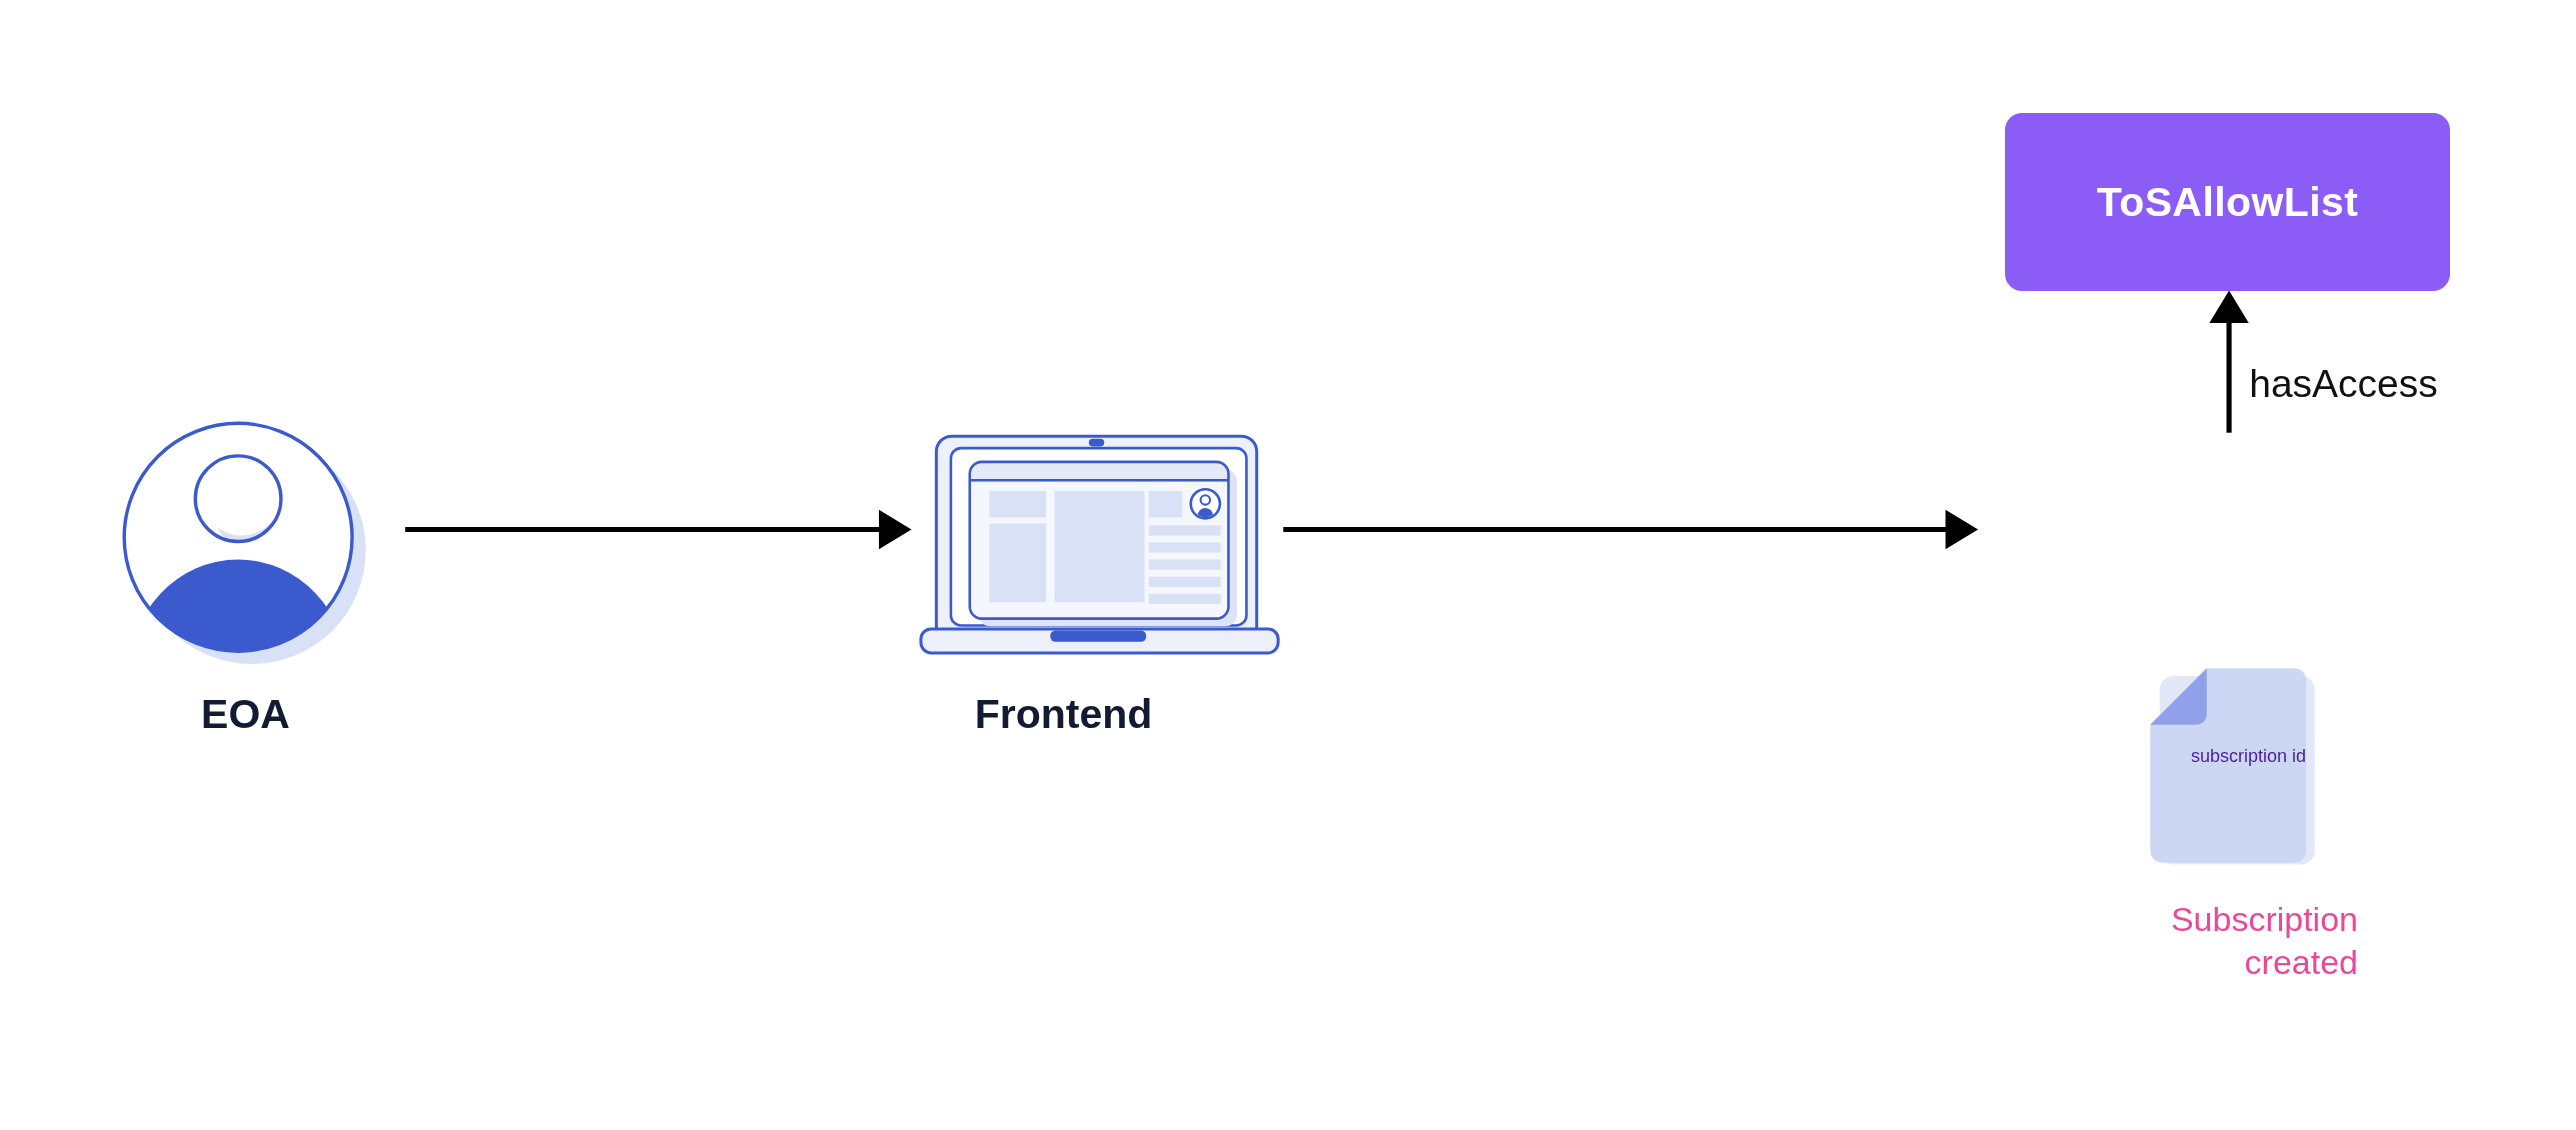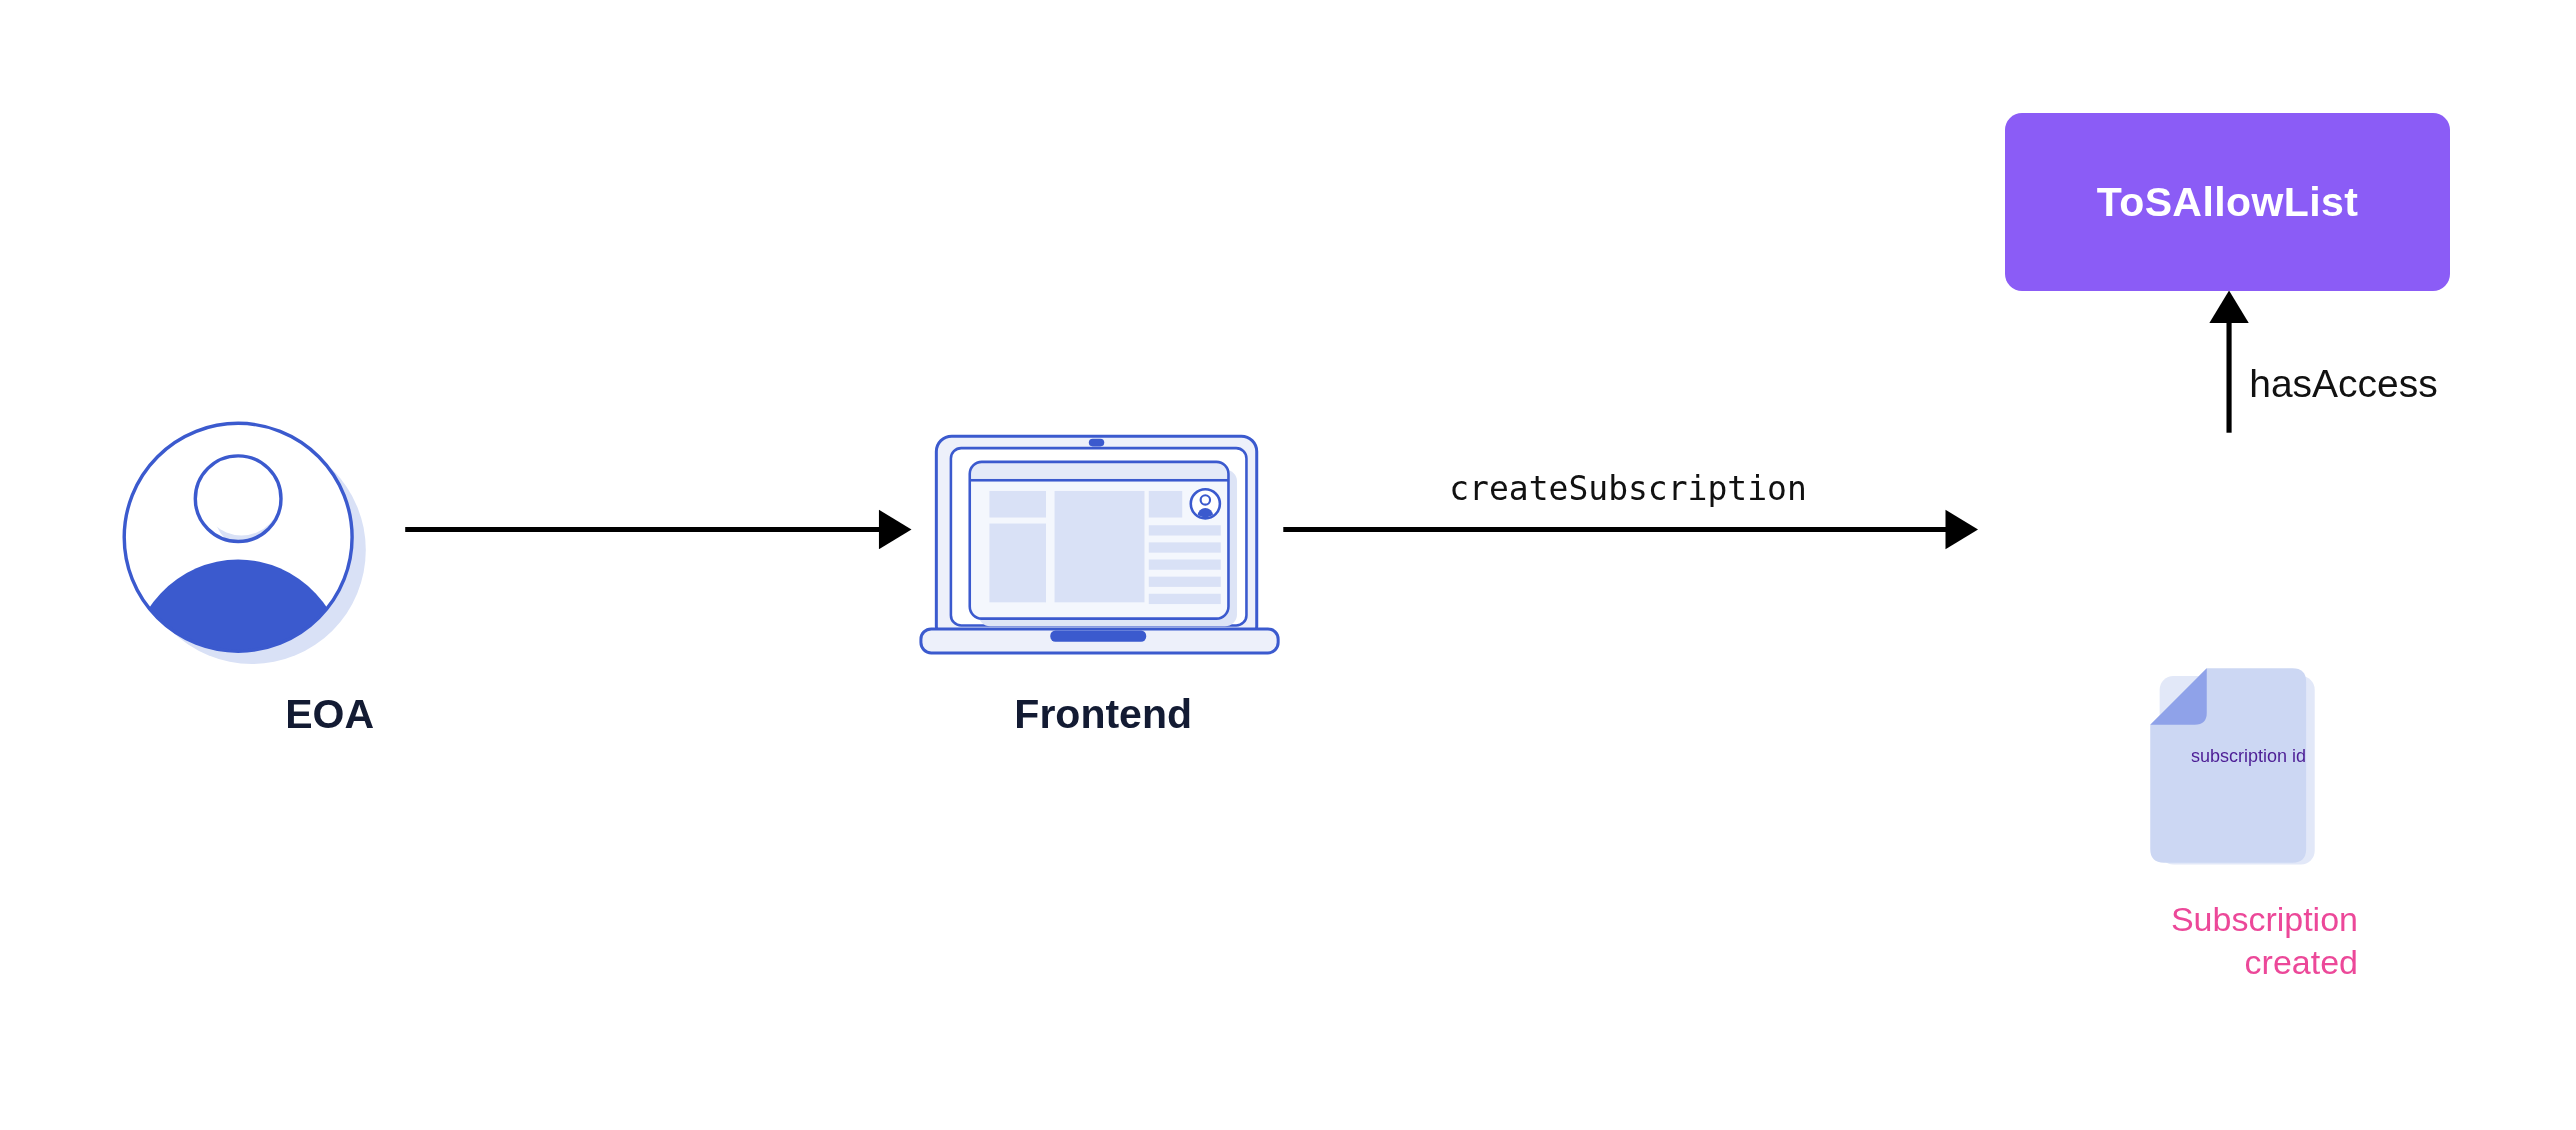--- a/index.html
+++ b/index.html
@@ -9,21 +9,21 @@
     background:#ffffff;
     font-family:"Liberation Sans", sans-serif;
     overflow:hidden;
   }
   .layer{position:absolute;left:0;top:0;}
   .label{
     position:absolute;
     color:#131b33;
     font-weight:bold;
     font-size:41px;
-    text-align:right;
+    text-align:center;
     line-height:1.1;
     white-space:nowrap;
   }
   .node-box{
     position:absolute;
     background:#8b5cf6;
     border-radius:17px;
     display:flex;align-items:center;justify-content:center;
     color:#ffffff;
     font-weight:bold;
@@ -155,21 +155,20 @@
 
   <div class="node-box" style="left:2005px;top:113px;width:445px;height:178px;">
     <span>ToSAllowList</span>
   </div>
 
 
   <div class="label" style="left:117px;top:692px;width:257px;">EOA</div>
 
   <div class="label" style="left:935px;top:692px;width:257px;">Frontend</div>
 
-  <div class="edge-label-mono" style="left:1448px;top:469px;width:360px;">createSubscription</div>
 
   <div class="edge-label-sans" style="left:2232px;top:362px;width:223px;">hasAccess</div>
 
   <div class="doc-text">subscription id</div>
 
   <div class="doc-caption">Subscription created</div>
 
 </div>
 
 

